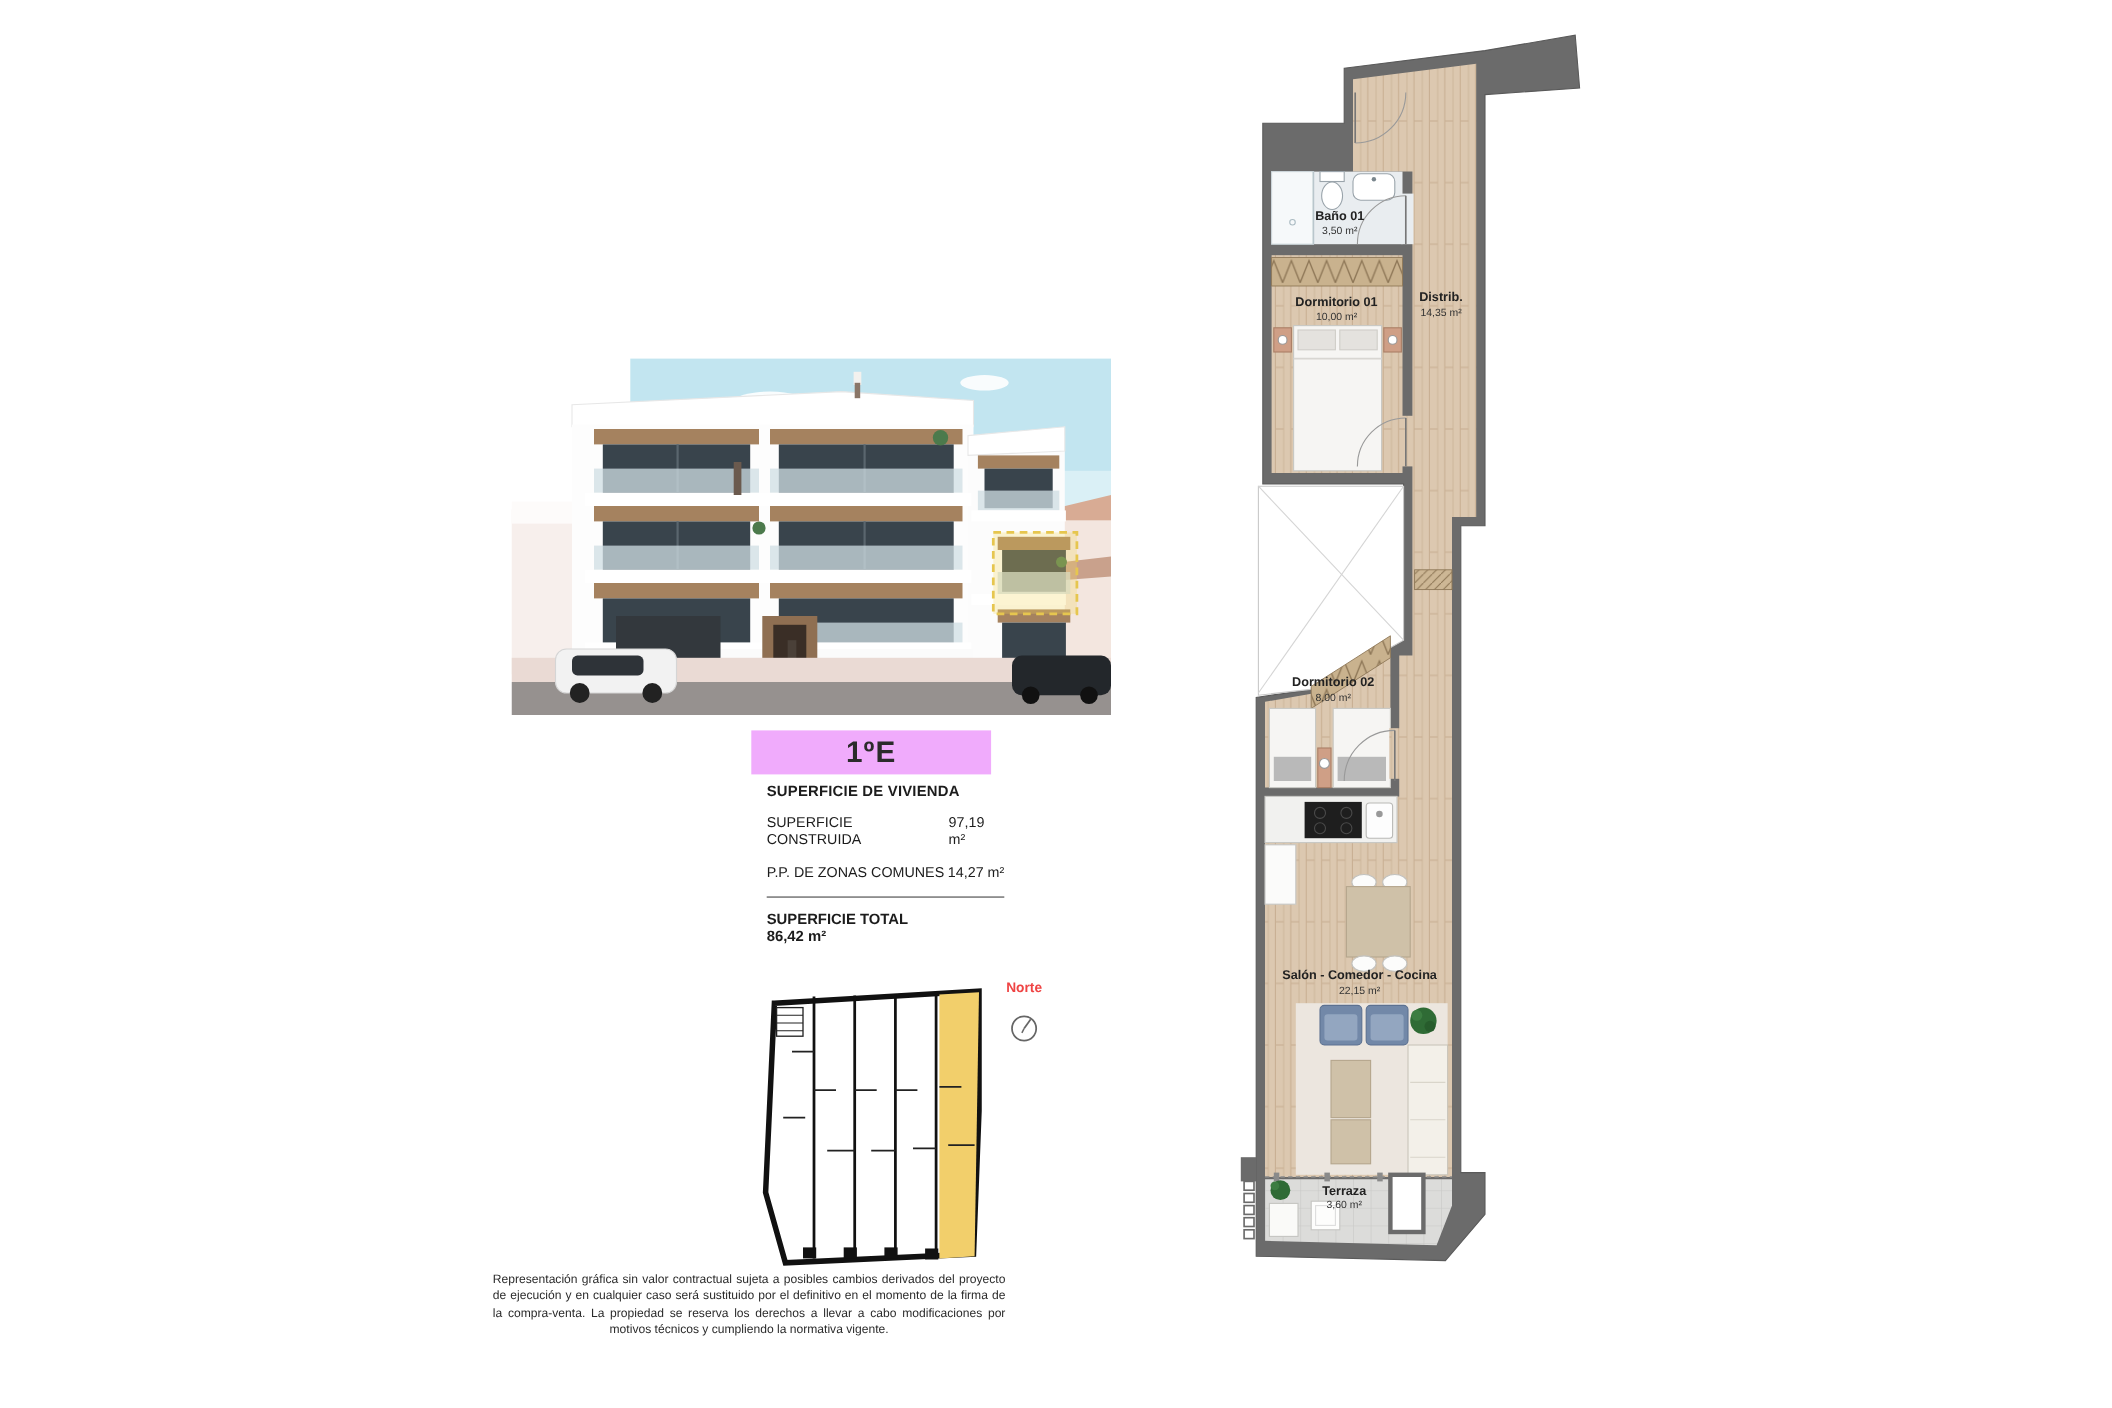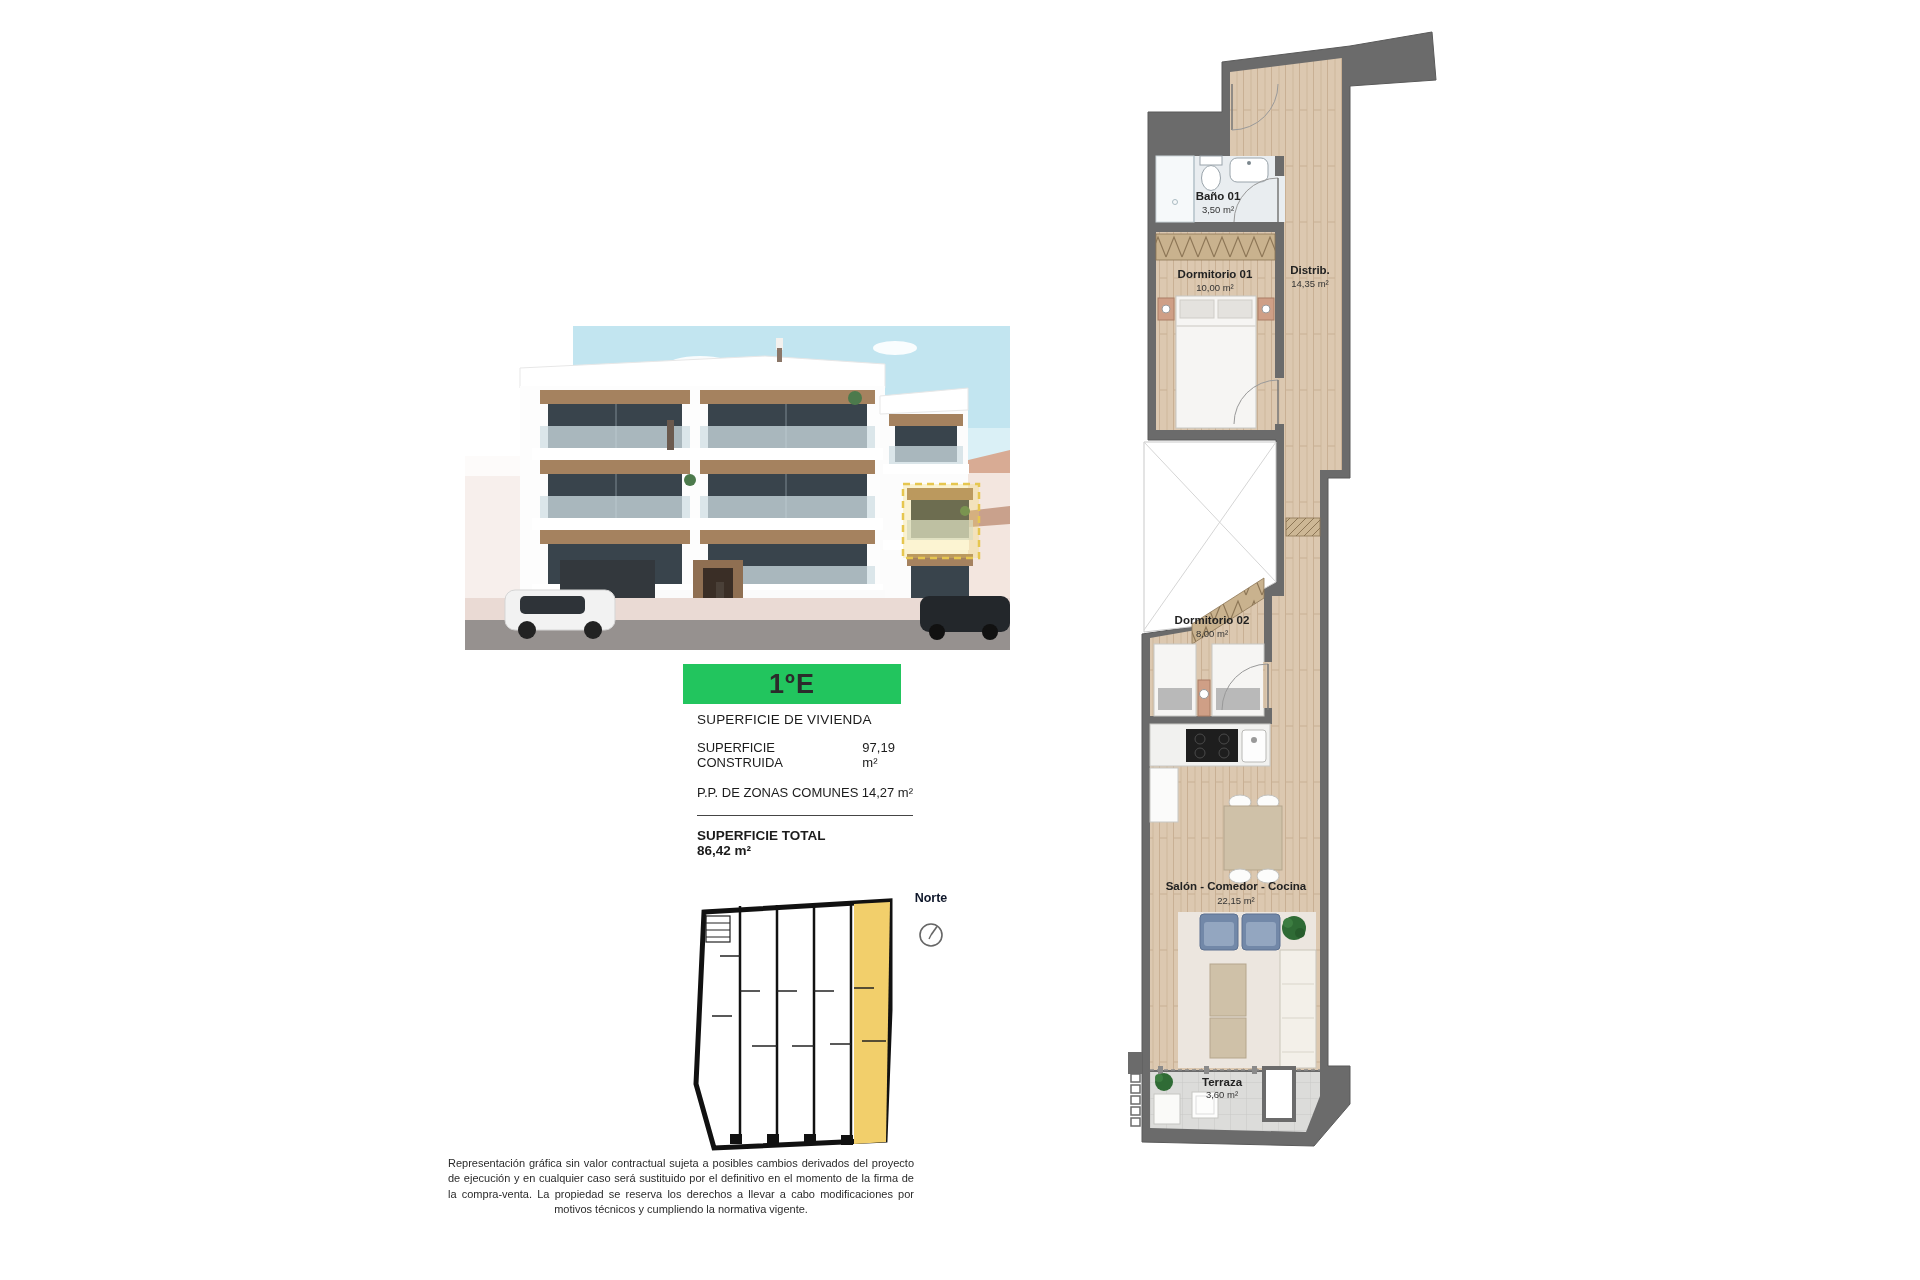--- a/index.html
+++ b/index.html
@@ -1,31 +1,31 @@
 <!DOCTYPE html>
 <html><head>
 <meta charset="utf-8">
 <style>
   html,body{margin:0;padding:0;background:#fff;}
   .page{position:relative;width:1920px;height:1280px;background:#ffffff;overflow:hidden;
         font-family:"Liberation Sans",sans-serif;color:#1c1c1c;}
   .abs{position:absolute;}
   
-  .unit-tag{left:683px;top:664px;width:218px;height:40px;background:#22c55e;
+  .unit-tag{left:683px;top:664px;width:218px;height:40px;background:#f0abfc;
             display:flex;align-items:center;justify-content:center;
             font-size:27px;font-weight:bold;color:#2b2b2b;letter-spacing:1px;}
   
   .surface{left:697px;top:712px;width:216px;font-size:13px;}
-  .surface .title{font-weight:normal;font-size:13.5px;margin-bottom:13px;letter-spacing:.2px;}
+  .surface .title{font-weight:bold;font-size:13.5px;margin-bottom:13px;letter-spacing:.2px;}
   .surface .row{display:flex;justify-content:space-between;margin-bottom:15px;}
   .surface .divider{border-top:1.5px solid #454545;margin:4px 0 12px 0;height:0;}
   .surface .total{display:flex;justify-content:space-between;font-weight:bold;font-size:13.5px;flex-direction:column;}
   
   .north{left:905px;top:891px;width:52px;text-align:center;}
-  .north .lbl{font-size:12.5px;font-weight:bold;color:#0f172a;margin-bottom:16px;}
+  .north .lbl{font-size:12.5px;font-weight:bold;color:#ef4444;margin-bottom:16px;}
   
   .disclaimer{left:448px;top:1156px;width:466px;font-size:11px;line-height:1.4;
               color:#2b2b2b;text-align:justify;text-align-last:center;}
   svg text{font-family:"Liberation Sans",sans-serif;}
   .roomname{font-size:11.5px;font-weight:600;fill:#222;}
   .roomarea{font-size:9.5px;fill:#333;}
 </style>
 </head>
 <body>
 

